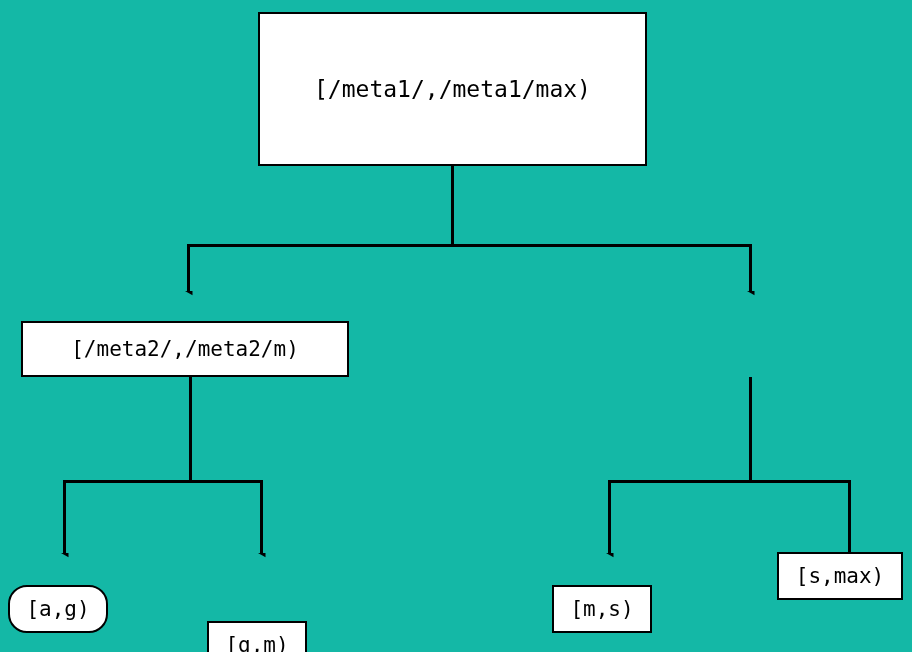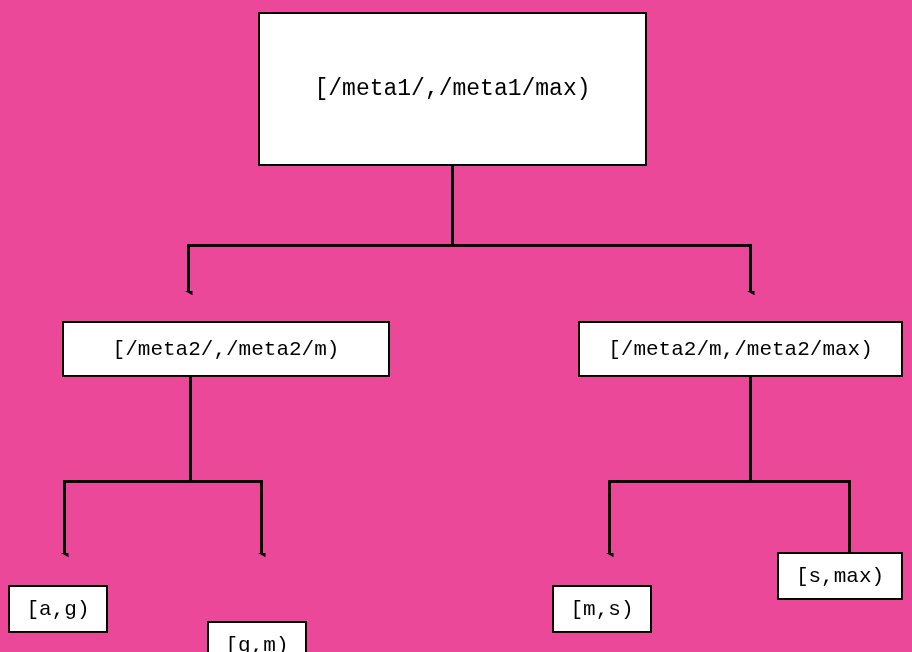--- a/index.html
+++ b/index.html
@@ -8,23 +8,22 @@
     background: #ffffff;
   }
   body {
     font-family: "DejaVu Sans Mono", "Liberation Mono", monospace;
     -webkit-font-smoothing: antialiased;
   }
   #diagram-canvas {
     position: relative;
     width: 912px;
     height: 652px;
-    background: #ec4899;
+    background: #14b8a6;
     overflow: hidden;
-    font-family: Liberation Mono, monospace;
   }
   #connector-layer {
     position: absolute;
     left: 0;
     top: 0;
     width: 912px;
     height: 652px;
     pointer-events: none;
   }
   .node {
@@ -49,37 +48,37 @@
     width: 389px;
     height: 154px;
     font-size: 23px;
   }
   .node-mid-left {
     left: 21px;
     top: 321px;
     width: 328px;
     height: 56px;
     font-size: 21px;
-    margin-left: 41px;
   }
   .node-mid-right {
     left: 578px;
     top: 321px;
     width: 325px;
     height: 56px;
     font-size: 21px;
   }
   .node-leaf {
     height: 48px;
     font-size: 21px;
   }
   .node-leaf-ag {
     left: 8px;
     top: 585px;
     width: 100px;
+    border-radius: 19px;
   }
   .node-leaf-gm {
     left: 207px;
     top: 585px;
     width: 100px;
     margin-top: 36px;
   }
   .node-leaf-ms {
     left: 552px;
     top: 585px;
@@ -131,23 +130,20 @@
   </svg>
 
   <div class="node node-root">
     <span class="node-label">[/meta1/,/meta1/max)</span>
   </div>
 
   <div class="node node-mid-left">
     <span class="node-label">[/meta2/,/meta2/m)</span>
   </div>
 
-  <div class="node node-mid-right">
-    <span class="node-label">[/meta2/m,/meta2/max)</span>
-  </div>
 
   <div class="node node-leaf node-leaf-ag">
     <span class="node-label">[a,g)</span>
   </div>
 
   <div class="node node-leaf node-leaf-gm">
     <span class="node-label">[g,m)</span>
   </div>
 
   <div class="node node-leaf node-leaf-ms">

